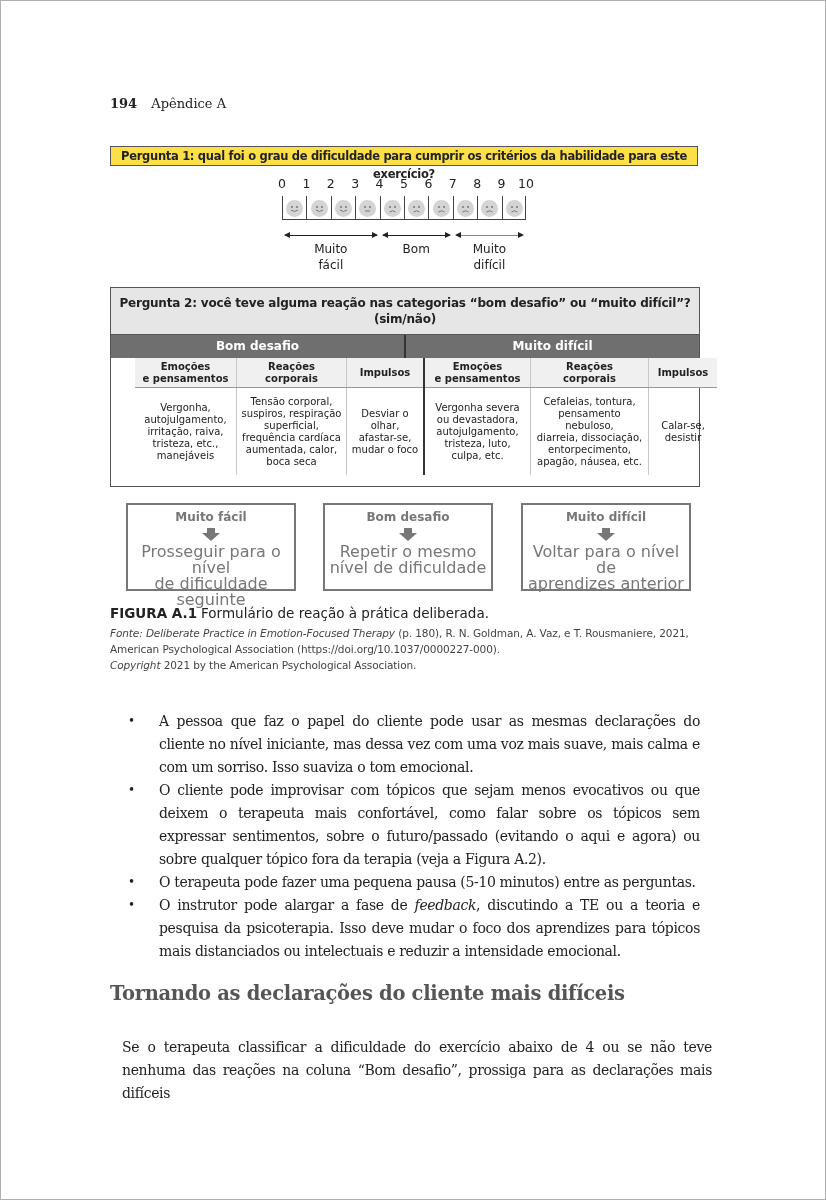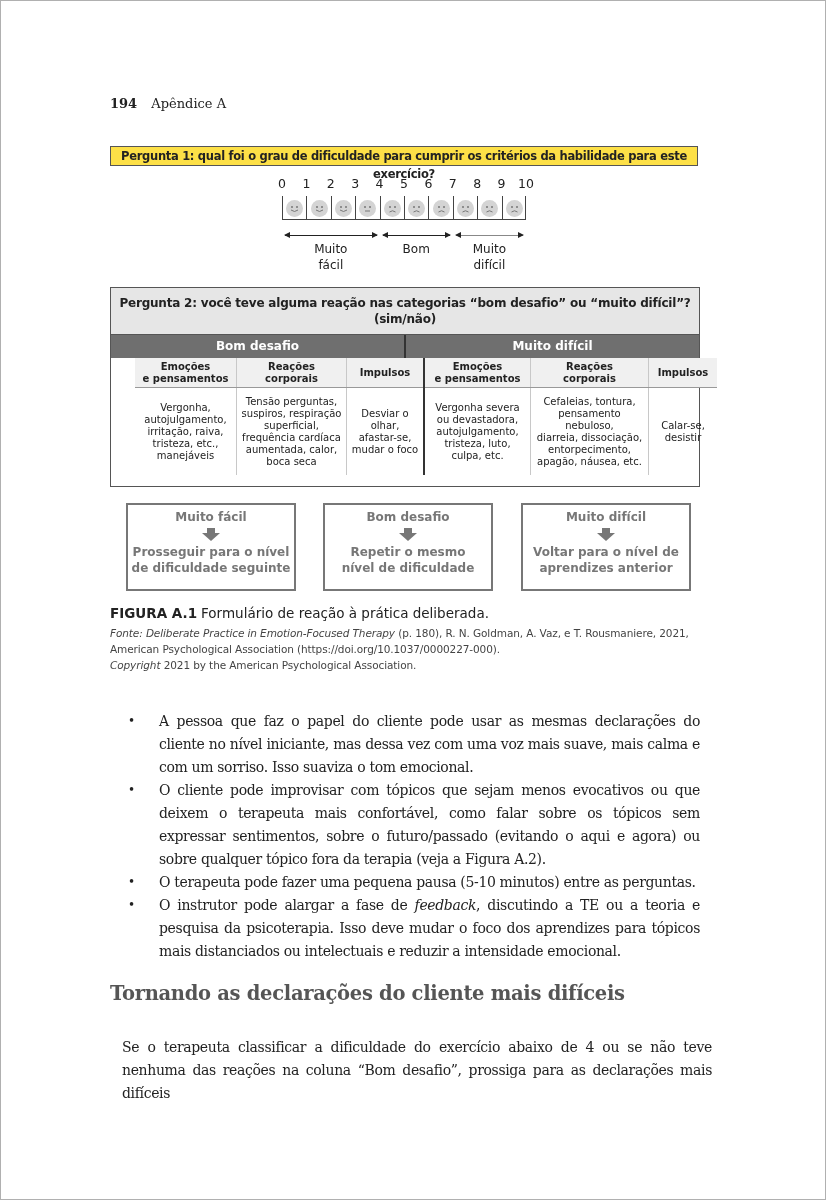--- a/index.html
+++ b/index.html
@@ -82,21 +82,21 @@
     position: absolute; top: 503px; width: 170px; height: 88px; border: 2px solid #777;
     box-sizing: border-box; font-family: "DejaVu Sans", sans-serif; text-align: center; color: #777;
   }
   .outcome .o-title { font-size: 12px; font-weight: bold; margin-top: 5px; }
   .outcome .o-arrow { position: relative; height: 20px; }
   .outcome .o-arrow .stem { position: absolute; left: 50%; top: 4px; width: 8px; height: 6px; margin-left: -4px; background: #777; }
   .outcome .o-arrow .head {
     position: absolute; left: 50%; top: 9px; margin-left: -9px; width: 0; height: 0;
     border-left: 9px solid transparent; border-right: 9px solid transparent; border-top: 8px solid #777;
   }
-  .outcome .o-text { font-size: 12px; font-weight: bold; line-height: 16px; white-space: pre-line; }
+  .outcome .o-text { font-size: 16px; font-weight: normal; line-height: 16px; white-space: pre-line; }
 
   
   .caption { position: absolute; left: 110px; top: 605px; width: 600px; font-family: "DejaVu Sans", sans-serif; }
   .caption .cap-line { font-size: 13.5px; color: #222; }
   .caption .cap-label { font-weight: bold; margin-right: 4px; }
   .caption .source { font-size: 10.5px; color: #444; line-height: 16px; margin-top: 4px; letter-spacing: -0.1px; }
 
   
   .bullets {
     position: absolute; left: 110px; top: 710px; width: 590px; margin: 0; padding: 0; list-style: none;
@@ -239,21 +239,21 @@
         <div class="col w2" style="white-space:pre-line">Reações
 corporais</div>
         <div class="col w3" style="white-space:pre-line">Impulsos</div>
       </div>
       <div class="q2-body">
         <div class="col w1">Vergonha,
 autojulgamento,
 irritação, raiva,
 tristeza, etc.,
 manejáveis</div>
-        <div class="col w2">Tensão perguntas,
+        <div class="col w2">Tensão corporal,
 suspiros, respiração
 superficial,
 frequência cardíaca
 aumentada, calor,
 boca seca</div>
         <div class="col w3">Desviar o
 olhar,
 afastar-se,
 mudar o foco</div>
       </div>

